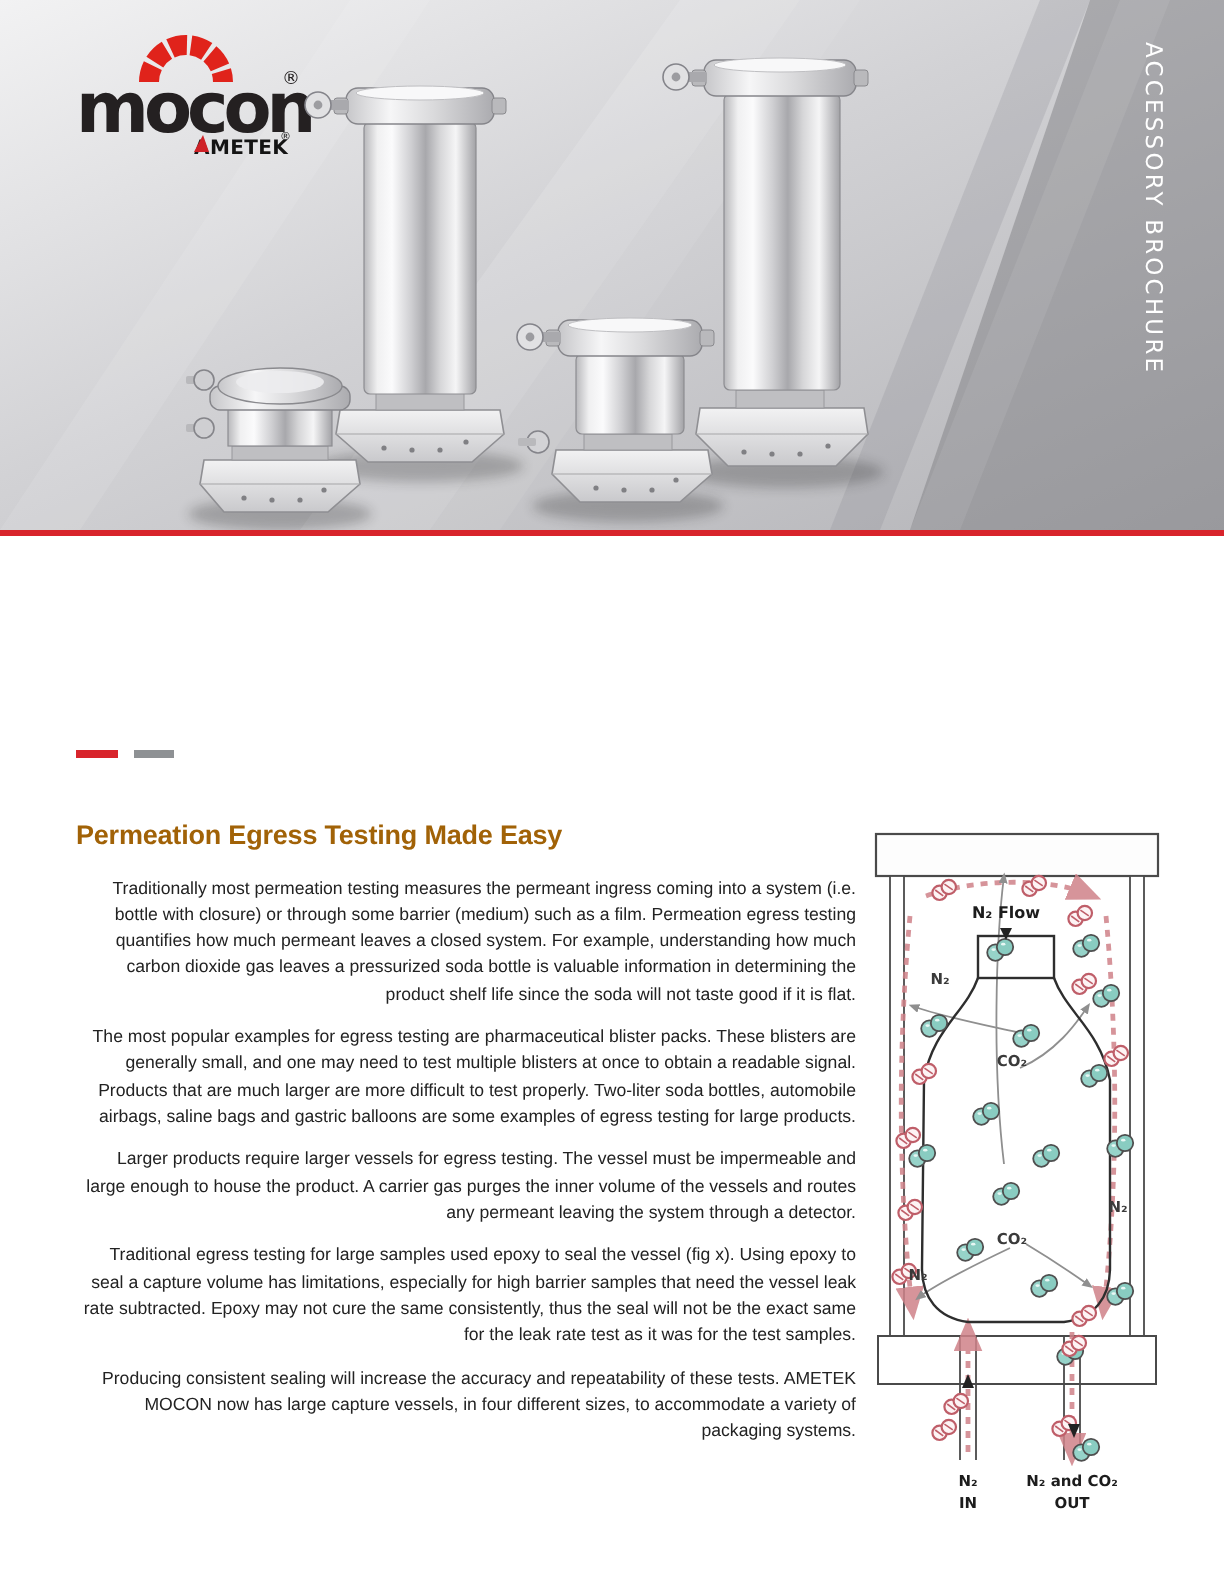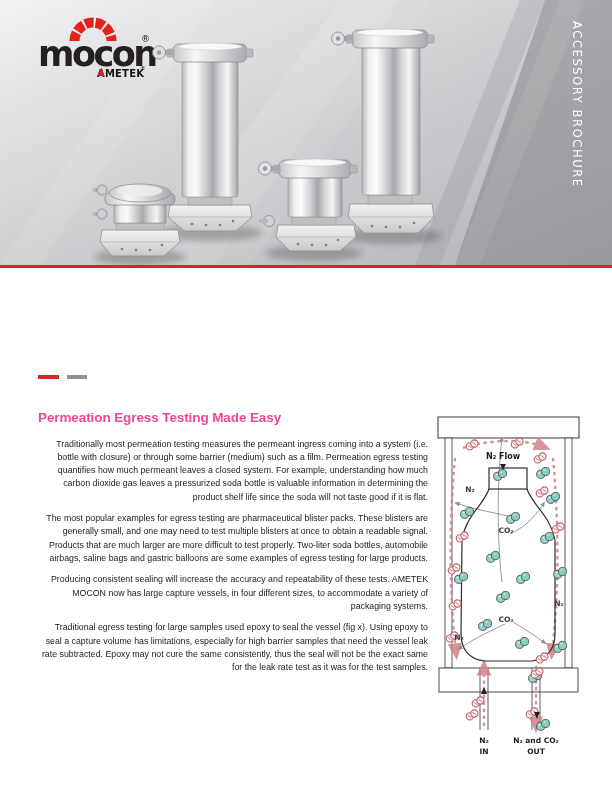--- a/index.html
+++ b/index.html
@@ -10,21 +10,21 @@
   .title-block{position:absolute;left:38px;top:293px;}
   .title-line{font-size:22.5px;font-weight:bold;letter-spacing:-0.4px;line-height:30px;
               transform:scaleX(.93);transform-origin:left top;white-space:nowrap;}
   .t1{color:#221e20;}
   .t2{color:#e31b23;}
   .dashes{position:absolute;left:38px;top:375px;height:4px;}
   .dash{display:inline-block;height:4px;vertical-align:top;margin-right:4px;}
   .dash-red{width:21px;background:#d8242b;}
   .dash-gray{width:20px;background:#8e9194;}
   .body-col{position:absolute;left:38px;top:410px;width:390px;}
-  .body-col h2{margin:0 0 13px 0;font-size:13.5px;font-weight:bold;color:#ec4899;letter-spacing:-0.1px;}
+  .body-col h2{margin:0 0 13px 0;font-size:13.5px;font-weight:bold;color:#a16207;letter-spacing:-0.1px;}
   .body-col p{margin:0 0 8.5px 0;font-size:8.8px;line-height:13.15px;color:#222222;text-align:right;}
   .diagram{position:absolute;left:430px;top:412px;width:180px;height:348px;text-align:center;}
   svg text{font-family:"DejaVu Sans",sans-serif;}
 </style>
 </head>
 <body>
 
 <div class="page">
 
   <div class="header">
@@ -167,22 +167,23 @@
 
   <div class="dashes">
     <span class="dash dash-red"></span>
     <span class="dash dash-gray"></span>
   </div>
 
   <div class="body-col">
     <h2>Permeation Egress Testing Made Easy</h2>
     <p>Traditionally most permeation testing measures the permeant ingress coming into a system (i.e. bottle with closure) or through some barrier (medium) such as a film. Permeation egress testing quantifies how much permeant leaves a closed system. For example, understanding how much carbon dioxide gas leaves a pressurized soda bottle is valuable information in determining the product shelf life since the soda will not taste good if it is flat.</p>
     <p>The most popular examples for egress testing are pharmaceutical blister packs. These blisters are generally small, and one may need to test multiple blisters at once to obtain a readable signal. Products that are much larger are more difficult to test properly. Two-liter soda bottles, automobile airbags, saline bags and gastric balloons are some examples of egress testing for large products.</p>
+    <p>Larger products require larger vessels for egress testing. The vessel must be impermeable and large enough to house the product. A carrier gas purges the inner volume of the vessels and routes any permeant leaving the system through a detector.</p>
+    <p>Traditional egress testing for large samples used epoxy to seal the vessel (fig x). Using epoxy to seal a capture volume has limitations, especially for high barrier samples that need the vessel leak rate subtracted. Epoxy may not cure the same consistently, thus the seal will not be the exact same for the leak rate test as it was for the test samples.</p>
     <p>Producing consistent sealing will increase the accuracy and repeatability of these tests. AMETEK MOCON now has large capture vessels, in four different sizes, to accommodate a variety of packaging systems.</p>
-    <p>Traditional egress testing for large samples used epoxy to seal the vessel (fig x). Using epoxy to seal a capture volume has limitations, especially for high barrier samples that need the vessel leak rate subtracted. Epoxy may not cure the same consistently, thus the seal will not be the exact same for the leak rate test as it was for the test samples.</p>
   </div>
 
   <div class="diagram">
     <svg width="180" height="348" viewBox="0 0 180 348">
       <defs>
         <marker id="mP" markerWidth="7" markerHeight="7" refX="4" refY="3" orient="auto">
           <path d="M0,0 L7,3 L0,6 Z" fill="#cf8289"></path>
         </marker>
         <marker id="mG" markerWidth="6" markerHeight="6" refX="4" refY="2.5" orient="auto">
           <path d="M0,0 L6,2.5 L0,5 Z" fill="#8f8f8f"></path>

